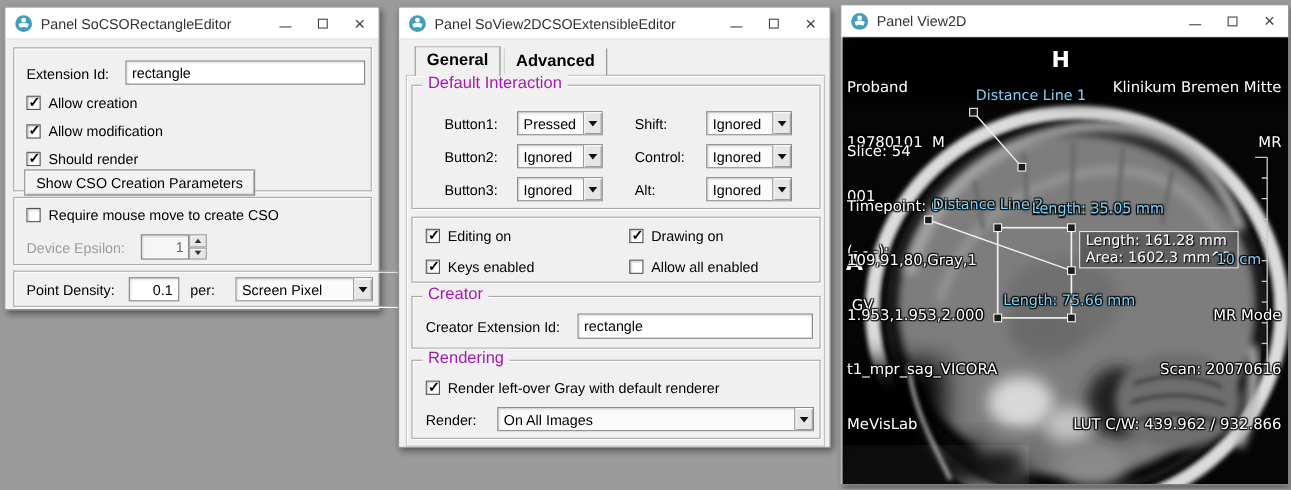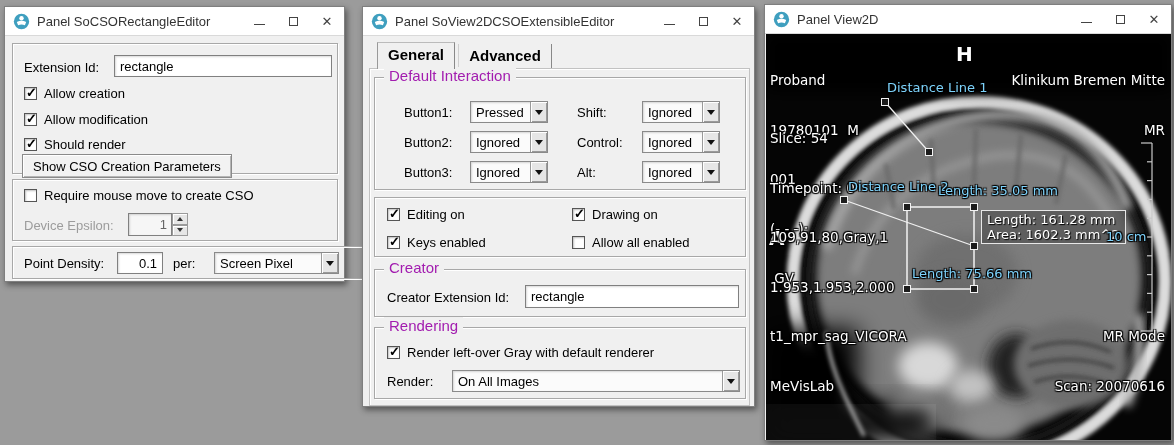--- a/index.html
+++ b/index.html
@@ -390,20 +390,21 @@
       <div>Slice: 54</div>
       <div>Timepoint: 0</div>
       <div>109,91,80,Gray,1</div>
       <div>1.953,1.953,2.000</div>
       <div>t1_mpr_sag_VICORA</div>
       <div>MeVisLab</div>
     </div>
     <div class="ov ovlines right" style="right:6px;bottom:13px;">
       <div>MR Mode</div>
       <div>Scan: 20070616</div>
+      <div>LUT C/W: 439.962 / 932.866</div>
     </div>
     <div class="mlabel" style="left:121px;top:46px;">Distance Line 1</div>
     <div class="mlabel" style="left:82px;top:145px;">Distance Line 2</div>
     <div class="mlabel" style="left:172px;top:149px;">Length: 35.05 mm</div>
     <div class="mlabel" style="left:146px;top:232px;">Length: 75.66 mm</div>
     <div class="mbox" style="left:215px;top:176px;">
       <div>Length: 161.28 mm</div>
       <div>Area: 1602.3 mm^2</div>
     </div>
     <div class="mlabel" style="left:340px;top:195px;">10 cm</div>

